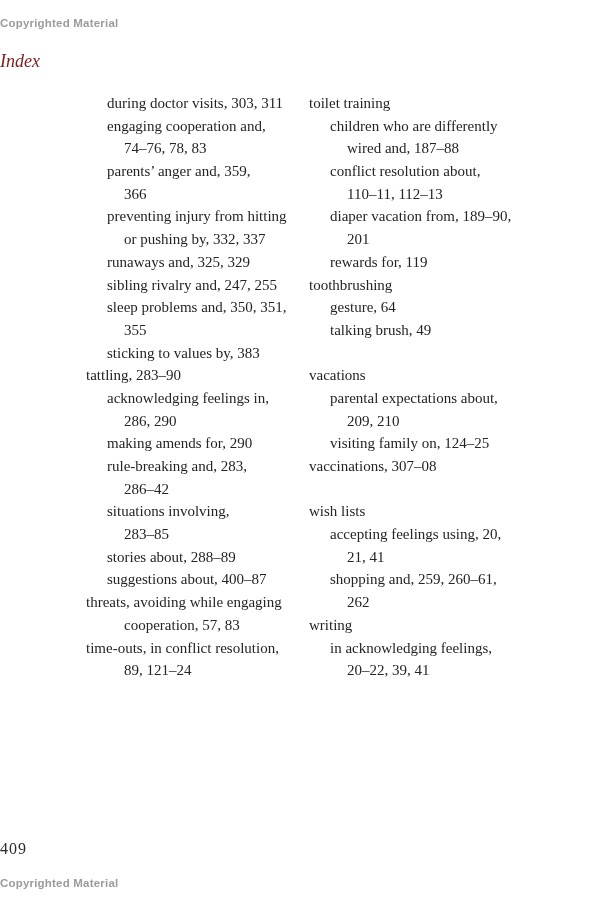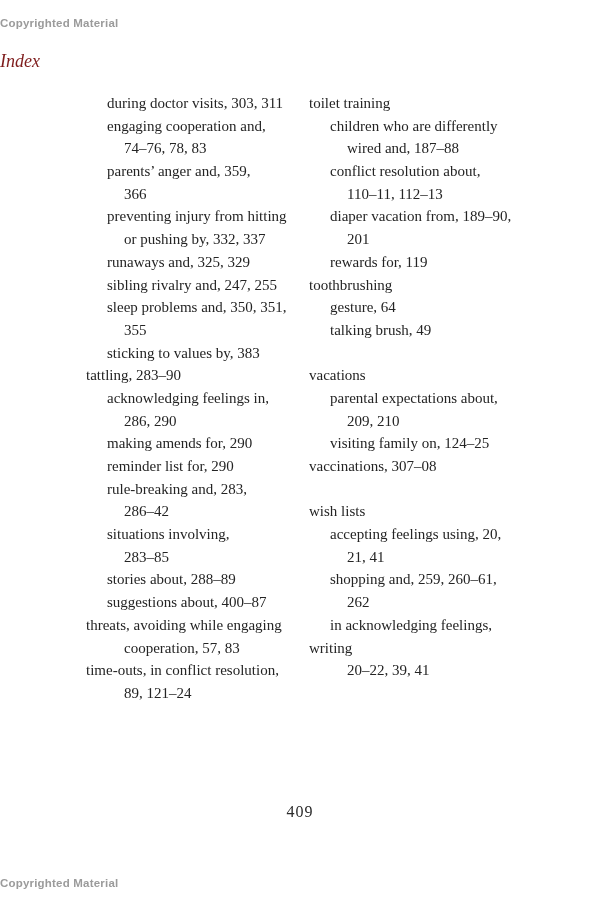--- a/index.html
+++ b/index.html
@@ -53,24 +53,23 @@
     line-height: 22.7px;
     font-size: 15px;
     white-space: nowrap;
     color: #242424;
   }
   .i0 { padding-left: 0; }
   .i1 { padding-left: 21px; }
   .i2 { padding-left: 38px; }
   .page-number {
     position: absolute;
-    top: 803px;
+    top: 840px;
     left: 0;
     width: 100%;
-    text-align: center;
     font-size: 16px;
     color: #2a2a2a;
     letter-spacing: 1px;
   }
 </style>
 </head>
 <body>
 
 <div class="page">
 
@@ -89,21 +88,20 @@
         <div class="line i2">or pushing by, 332, 337</div>
         <div class="line i1">runaways and, 325, 329</div>
         <div class="line i1">sibling rivalry and, 247, 255</div>
         <div class="line i1">sleep problems and, 350, 351,</div>
         <div class="line i2">355</div>
         <div class="line i1">sticking to values by, 383</div>
         <div class="line i0">tattling, 283–90</div>
         <div class="line i1">acknowledging feelings in,</div>
         <div class="line i2">286, 290</div>
         <div class="line i1">making amends for, 290</div>
-        <div class="line i1">reminder list for, 290</div>
         <div class="line i1">rule-breaking and, 283,</div>
         <div class="line i2">286–42</div>
         <div class="line i1">situations involving,</div>
         <div class="line i2">283–85</div>
         <div class="line i1">stories about, 288–89</div>
         <div class="line i1">suggestions about, 400–87</div>
         <div class="line i0">threats, avoiding while engaging</div>
         <div class="line i2">cooperation, 57, 83</div>
         <div class="line i0">time-outs, in conflict resolution,</div>
         <div class="line i2">89, 121–24</div>
@@ -125,22 +123,22 @@
         <div class="line i1">parental expectations about,</div>
         <div class="line i2">209, 210</div>
         <div class="line i1">visiting family on, 124–25</div>
         <div class="line i0">vaccinations, 307–08</div>
         <div class="line i0"></div>
         <div class="line i0">wish lists</div>
         <div class="line i1">accepting feelings using, 20,</div>
         <div class="line i2">21, 41</div>
         <div class="line i1">shopping and, 259, 260–61,</div>
         <div class="line i2">262</div>
+        <div class="line i0">writing</div>
         <div class="line i1">in acknowledging feelings,</div>
-        <div class="line i0">writing</div>
         <div class="line i2">20–22, 39, 41</div>
       </div>
   </div>
 
   <div class="page-number">409</div>
 
   <div class="copyright bottom">Copyrighted Material</div>
 
 </div>
 

